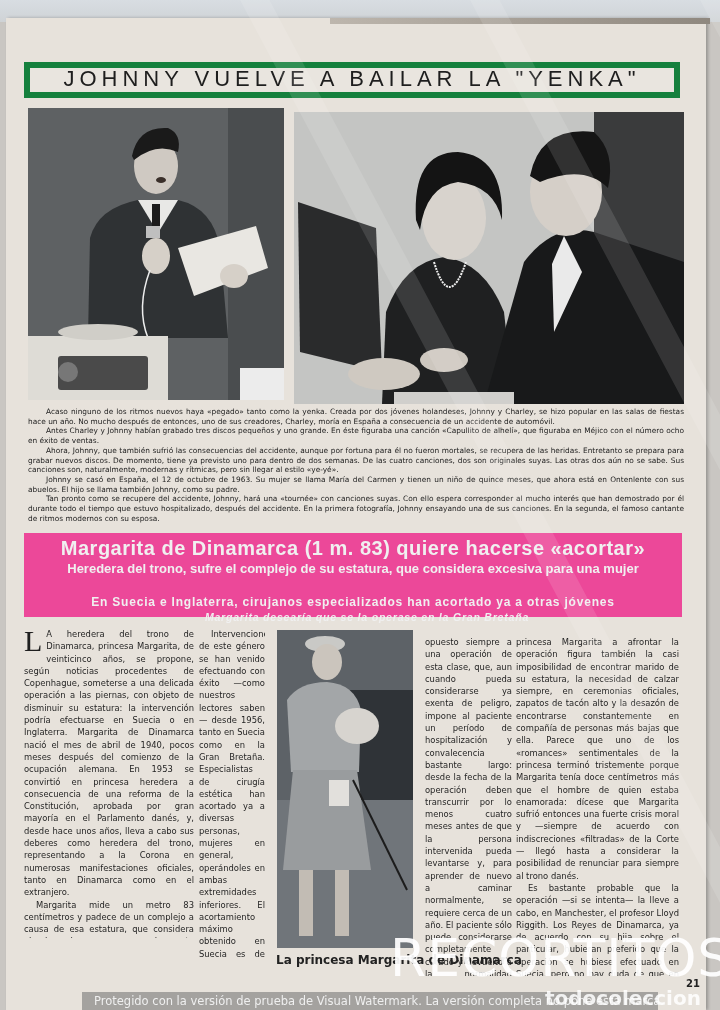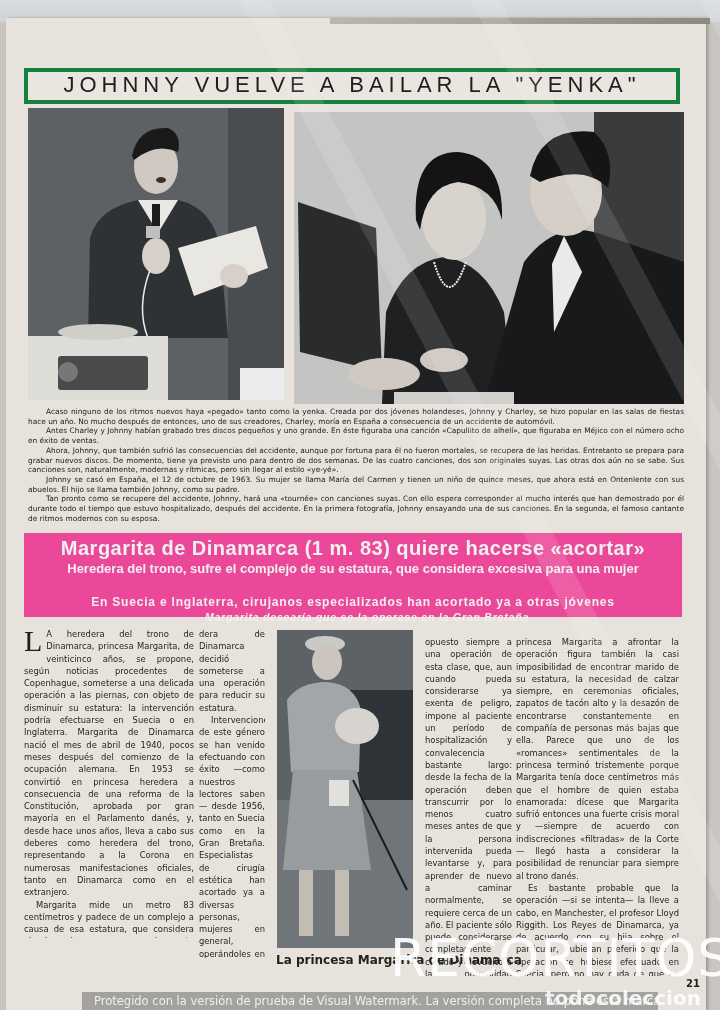--- a/index.html
+++ b/index.html
@@ -9,23 +9,23 @@
     font-family:"DejaVu Sans", sans-serif;
   }
   .bg-top { position:absolute; left:0; top:0; width:720px; height:22px; background:linear-gradient(#d8dde2,#cfd3d6); }
   .page {
     position:absolute; left:6px; top:18px; width:700px; height:992px;
     background:#e7e2db;
     box-shadow: 2px 0 3px rgba(0,0,0,0.25);
   }
   .page-edge { position:absolute; left:330px; top:18px; width:380px; height:6px; background:linear-gradient(90deg,#bdb6ad,#8f887f); }
   .headline-box {
-    position:absolute; left:24px; top:68px; width:656px; height:36px;
-    border:4px solid #15803d; box-sizing:border-box; background:#e9e5df;
-    display:flex; align-items:flex-start; justify-content:center;
+    position:absolute; left:24px; top:62px; width:656px; height:36px;
+    border:6px solid #15803d; box-sizing:border-box; background:#e9e5df;
+    display:flex; align-items:flex-end; justify-content:center;
   }
   .headline {
     font-family:"Liberation Sans", sans-serif; font-size:22px; letter-spacing:5px;
     color:#1e1e1e; font-weight:normal; white-space:nowrap;
   }
   .photo { position:absolute; overflow:hidden; background:#4a4d50; }
   .photo1 { left:28px; top:108px; width:256px; height:292px; background:linear-gradient(160deg,#707375 0%,#595c5e 40%,#3c3e40 100%); }
   .photo2 { left:294px; top:112px; width:390px; height:292px; background:linear-gradient(120deg,#cfd0cf 0%,#b9bab8 40%,#4a4b4c 70%,#2a2b2c 100%); }
   .caption1 {
     position:absolute; left:28px; top:407px; width:656px;
@@ -150,21 +150,20 @@
   <div class="b3">En Suecia e Inglaterra, cirujanos especializados han acortado ya a otras jóvenes</div>
   <div class="b4">Margarita desearía que se la operase en la Gran Bretaña</div>
 </div>
 
 <div class="col c1">
   <p class="first"><span class="dropcap">L</span><span>A heredera del trono de Dinamarca, princesa Margarita, de veinticinco años, se propone, según noticias procedentes de Copenhague, someterse a una delicada operación a las piernas, con objeto de disminuir su estatura: la intervención podría efectuarse en Suecia o en Inglaterra. Margarita de Dinamarca nació el mes de abril de 1940, pocos meses después del comienzo de la ocupación alemana. En 1953 se convirtió en princesa heredera a consecuencia de una reforma de la Constitución, aprobada por gran mayoría en el Parlamento danés, y, desde hace unos años, lleva a cabo sus deberes como heredera del trono, representando a la Corona en numerosas manifestaciones oficiales, tanto en Dinamarca como en el extranjero.</span></p>
   <p>Margarita mide un metro 83 centímetros y padece de un complejo a causa de esa estatura, que considera «inadecuada» para una mujer: este complejo se agudizó en ella considerablemente durante un viaje efectuado el año 1963 por los países del Extremo Oriente, al encontrarse la princesa que era la más alta de cuantos participaban en todos los actos organizados en su honor. Al regresar a su país, la princesa here-</p>
 </div>
 
 <div class="col c2">
-  <p class="first">dera de Dinamarca decidió someterse a una operación para reducir su estatura.</p>
   <p>Intervenciones de este género se han venido efectuando con éxito —como nuestros lectores saben— desde 1956, tanto en Suecia como en la Gran Bretaña. Especialistas de cirugía estética han acortado ya a diversas personas, mujeres en general, operándoles en ambas extremidades inferiores. El acortamiento máximo obtenido en Suecia es de dieciséis centímetros, mientras que en Inglaterra se ha llegado hasta los diecinueve centímetros. La Corte danesa se ha</p>
 </div>
 
 <div class="photo photo3">
   <svg width="136" height="318" viewBox="0 0 136 318">
     <rect x="0" y="0" width="136" height="318" fill="#5d6267"></rect>
     <rect x="60" y="60" width="76" height="110" fill="#2f3337"></rect>
     <rect x="0" y="170" width="136" height="148" fill="#70757a"></rect>
 
     <ellipse cx="48" cy="14" rx="20" ry="8" fill="#c9c9c6"></ellipse>

